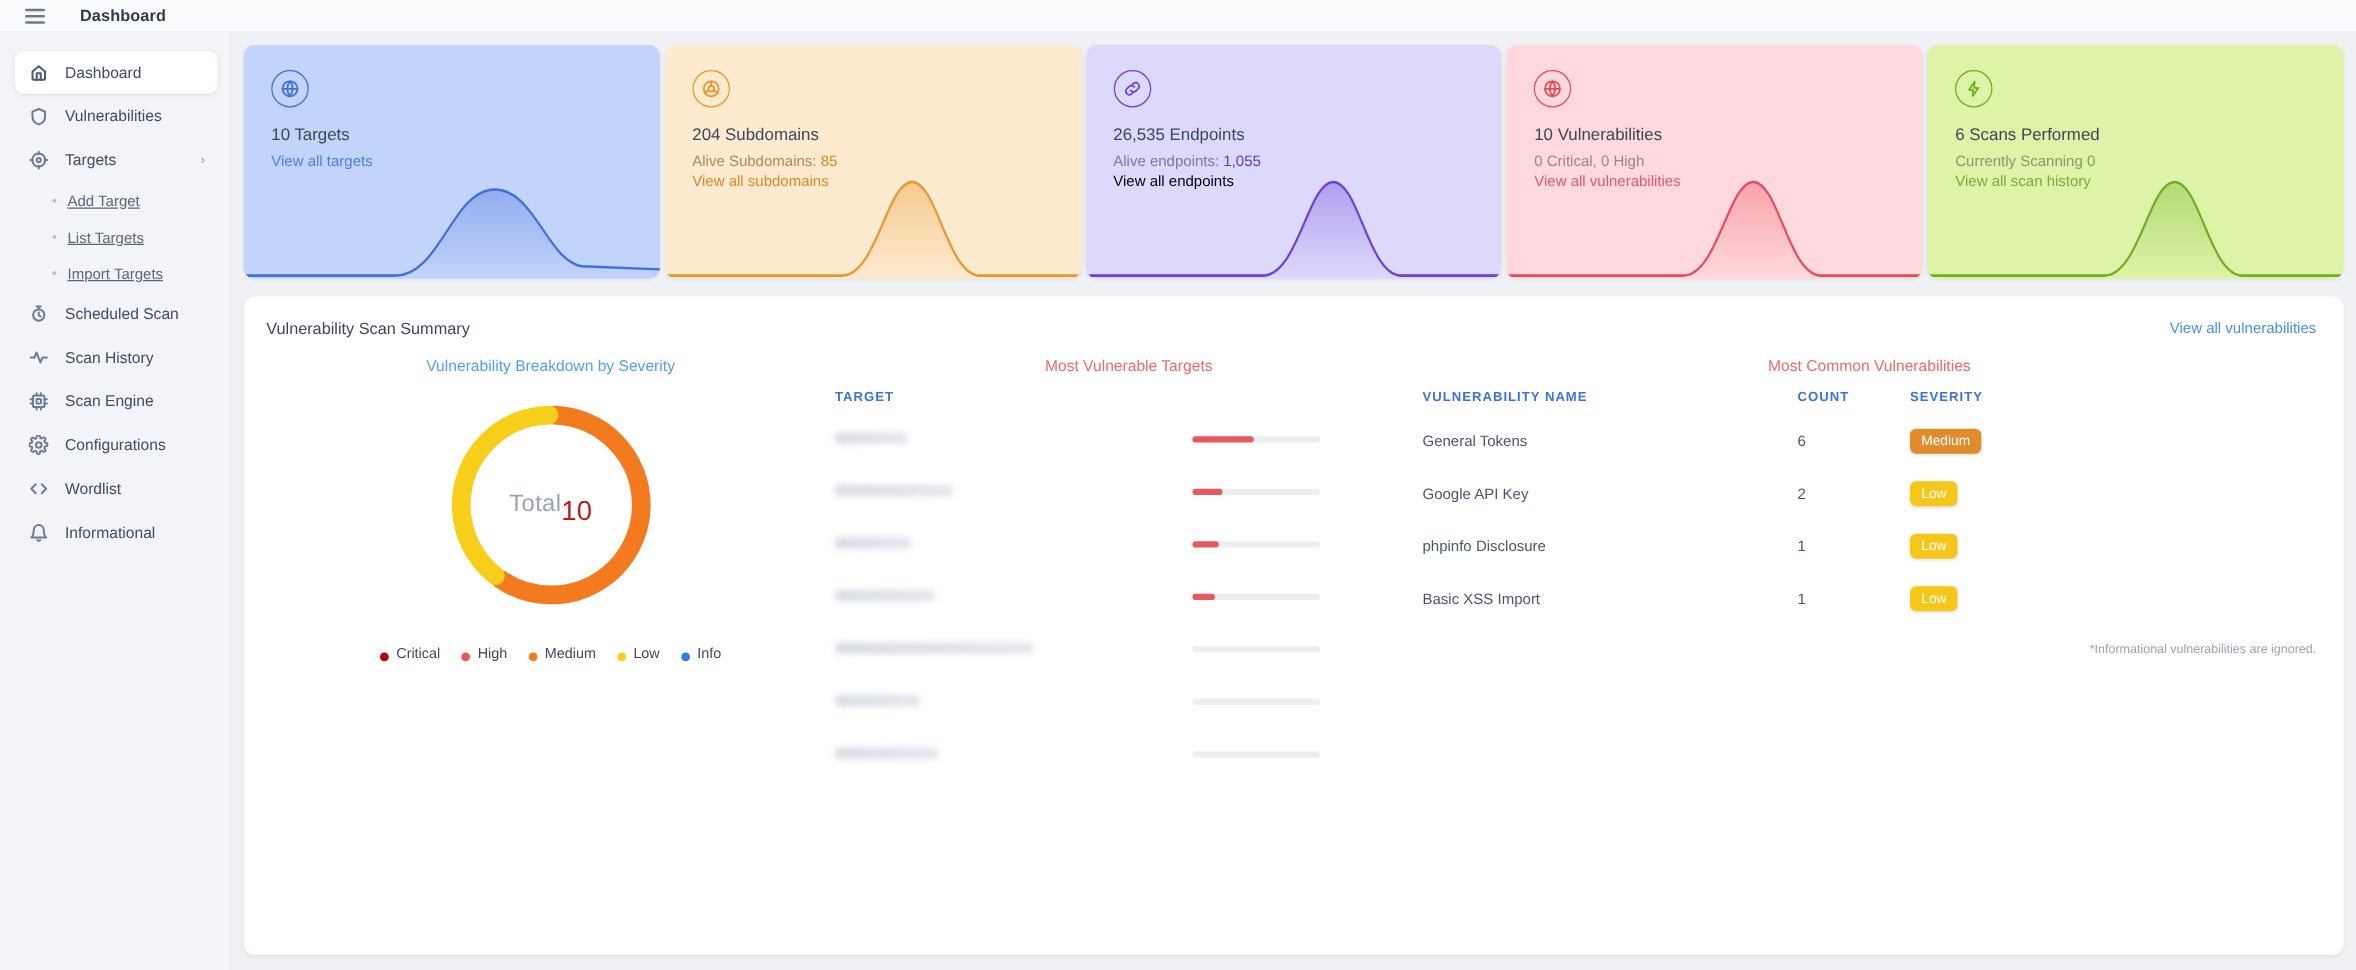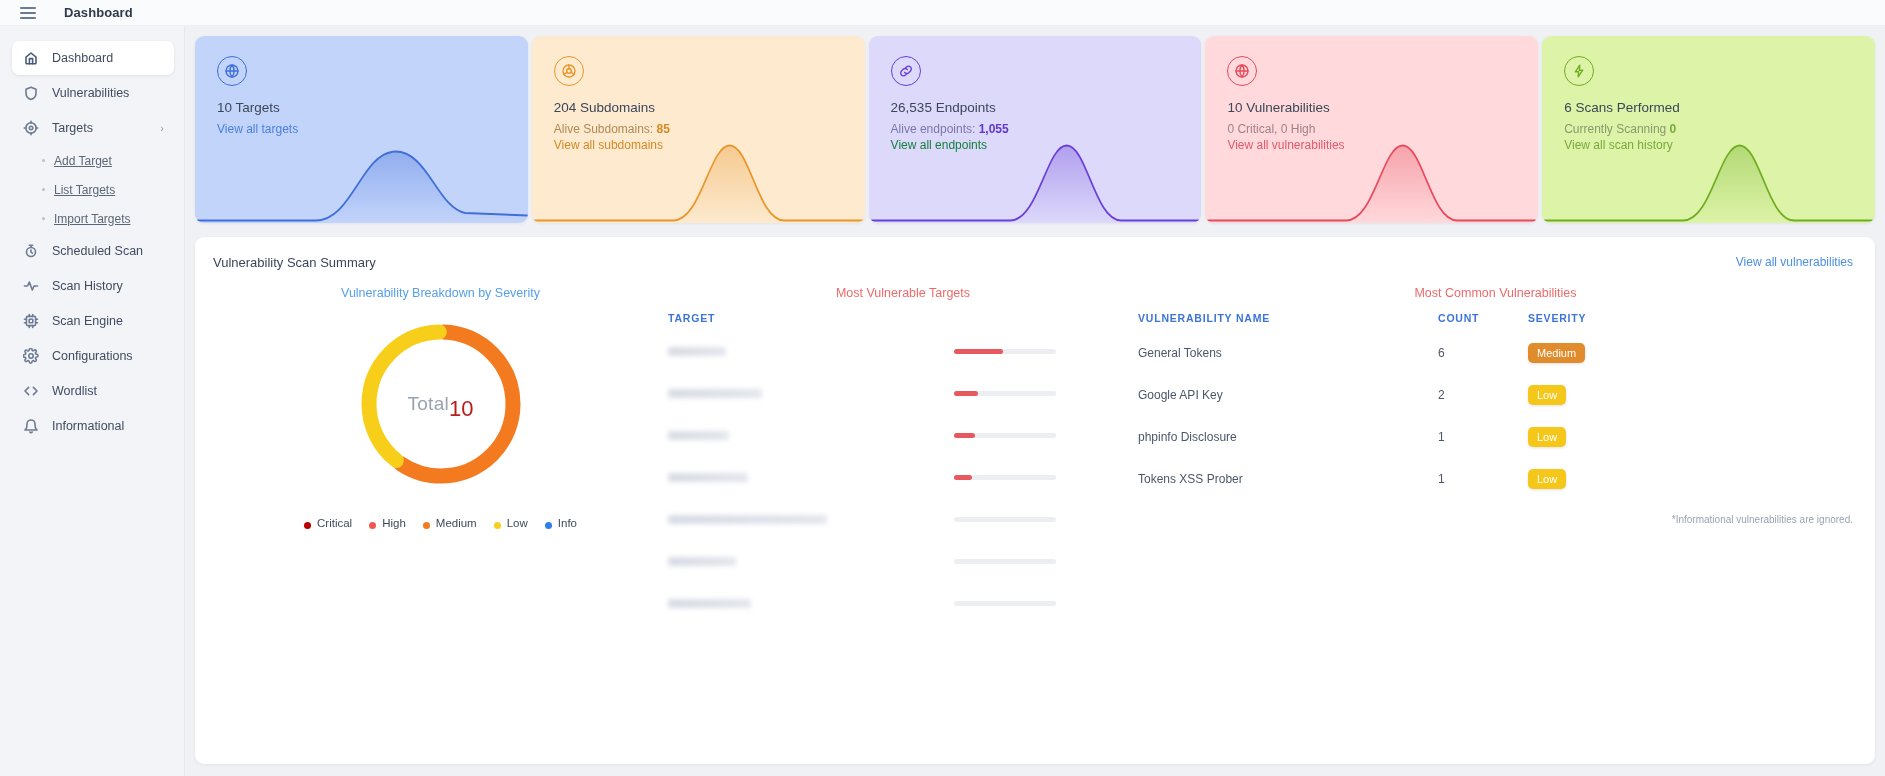--- a/index.html
+++ b/index.html
@@ -64,21 +64,21 @@
   .card .inner { padding: 20px 0 0 22px; position: relative; z-index:2; }
   .circ {
     width: 30px; height: 30px; border-radius: 50%;
     border: 1.3px solid currentColor;
     display:flex; align-items:center; justify-content:center;
     margin-bottom: 14px;
   }
   .circ svg { width:16px;height:16px;fill:none;stroke:currentColor;stroke-width:1.4;stroke-linecap:round;stroke-linejoin:round; }
   .c-title { font-size: 13.5px; color:#3b4759; margin-bottom: 7px; }
   .c-sub { font-size: 12px; margin-bottom: 2px; }
-  .c-sub b { font-weight: 700; }
+  .c-sub b { font-weight: 400; }
   .c-link { font-size: 12px; cursor:pointer; }
   .spark { position:absolute; left:0; right:0; bottom:0; height: 90px; z-index:1; }
   .spark svg { display:block; width:100%; height:100%; }
 
   
   .panel {
     margin-top: 14px;
     background:#fff; border-radius: 9px;
     height: 527px;
     box-shadow: 0 1px 3px rgba(40,60,90,.07);
@@ -306,21 +306,21 @@
         <div class="card" style="background: rgb(220, 217, 251);">
           <div class="inner">
             <div class="circ" style="color:#6b3fd8">
               <svg viewBox="0 0 16 16">
                 <path d="M6.6 9.4a2.8 2.8 0 0 0 4.2.3l1.7-1.7a2.8 2.8 0 1 0-4-4l-1 1"></path>
                 <path d="M9.4 6.6a2.8 2.8 0 0 0-4.2-.3L3.5 8a2.8 2.8 0 1 0 4 4l1-1"></path>
               </svg>
             </div>
             <div class="c-title">26,535 Endpoints</div>
             <div class="c-sub" style="color:#7b77a8"><span>Alive endpoints: </span><b style="color:#6236cf">1,055</b><span></span></div>
-            <div class="c-link" style="color:#15803d">View all endpoints</div>
+            <div class="c-link" style="color:#000000">View all endpoints</div>
           </div>
           <div class="spark">
             <svg viewBox="0 0 330 72" preserveAspectRatio="none">
               <defs>
                 <linearGradient id="g2" x1="0" y1="0" x2="0" y2="1">
                   <stop offset="0%" stop-color="#6b3fd8" stop-opacity=".38"></stop>
                   <stop offset="100%" stop-color="#6b3fd8" stop-opacity="0"></stop>
                 </linearGradient>
               </defs>
               <path d="M0,70 L140,70 C168,70 176,10 196,10 C216,10 224,70 250,70 L330,70 L330,72 L0,72 Z" fill="url(#g2)" stroke="none"></path>
@@ -509,21 +509,21 @@
                   <td>Google API Key</td>
                   <td class="c">2</td>
                   <td class="c"><span class="badge low">Low</span></td>
                 </tr>
                 <tr>
                   <td>phpinfo Disclosure</td>
                   <td class="c">1</td>
                   <td class="c"><span class="badge low">Low</span></td>
                 </tr>
                 <tr>
-                  <td>Tokens XSS Prober</td>
+                  <td>Basic XSS Import</td>
                   <td class="c">1</td>
                   <td class="c"><span class="badge low">Low</span></td>
                 </tr>
               </tbody>
           </table>
           <div class="footnote">*Informational vulnerabilities are ignored.</div>
         </div>
 
       </div>
     </section>

